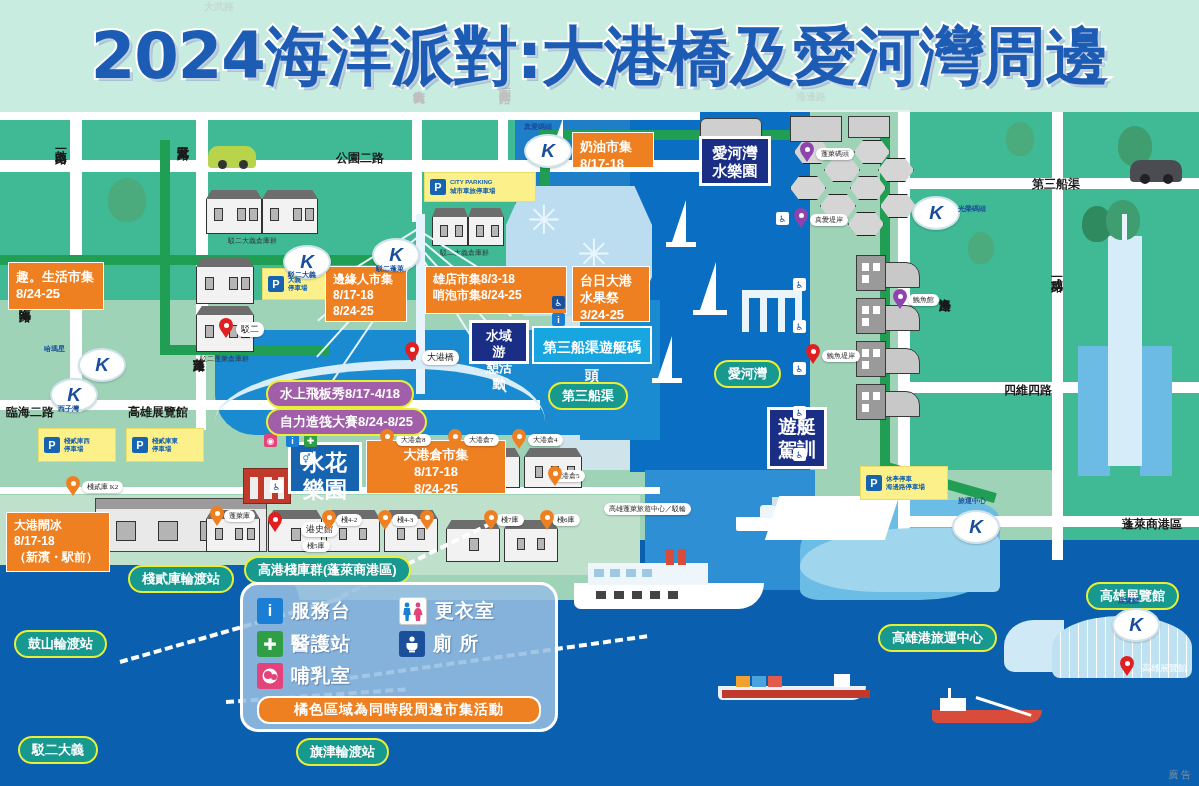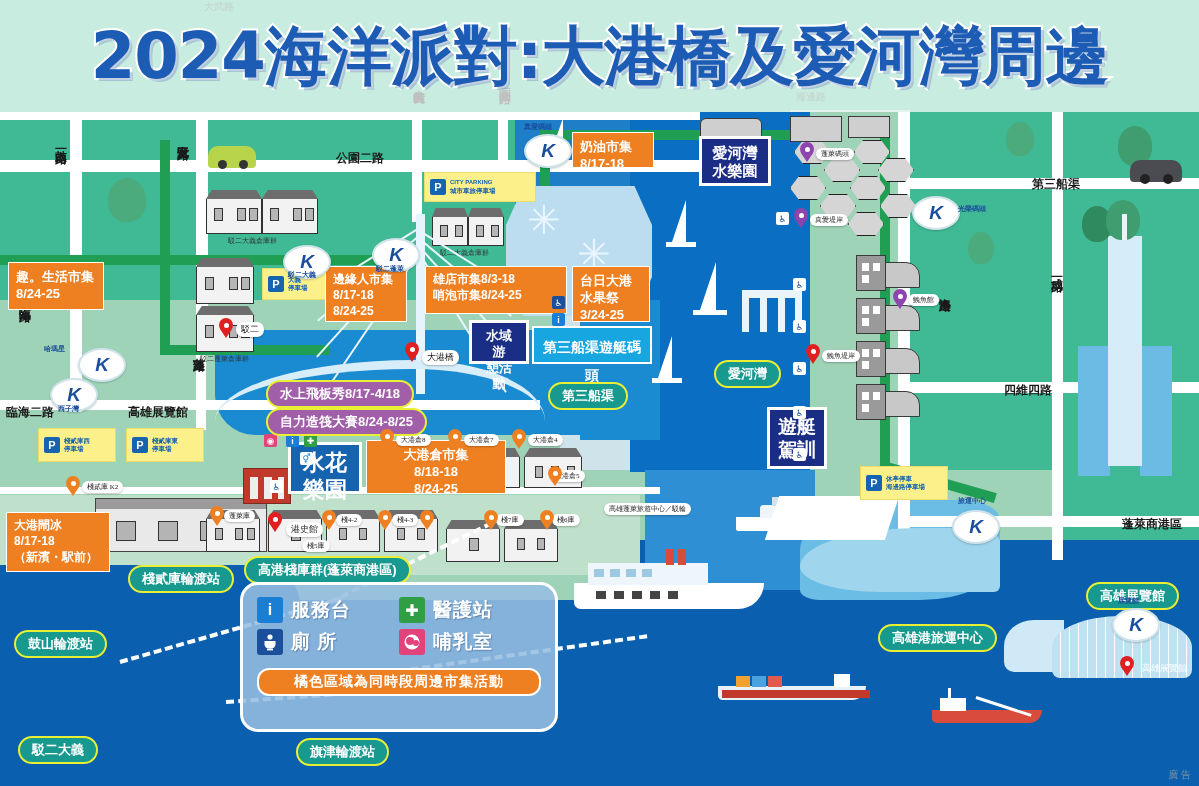--- a/index.html
+++ b/index.html
@@ -548,21 +548,21 @@
       <div class="tip"></div>
       <div class="dot"></div>
     </div>
   <div class="mini-white" style="left:422px;top:350px;font-size:9px;">大港橋</div>
 
   <div class="mk" style="left:268px;top:512px;">
       <div class="head"></div>
       <div class="tip"></div>
       <div class="dot"></div>
     </div>
-  <div class="mini-white" style="left:286px;top:522px;font-size:9px;">港史館</div>
+  <div class="mini-white" style="left:301px;top:522px;font-size:9px;">港史館</div>
 
   <div class="mk" style="left:806px;top:344px;">
       <div class="head"></div>
       <div class="tip"></div>
       <div class="dot"></div>
     </div>
   <div class="mini-white" style="left:822px;top:350px;">鮸魚堤岸</div>
 
   <div class="mk" style="left:1120px;top:656px;">
       <div class="head"></div>
@@ -691,21 +691,21 @@
 8/17-18</div>
   <div class="evt" style="left:325px;top:266px;width:82px;height:56px;white-space:pre-line;font-size:12px;">邊緣人市集
 8/17-18
 8/24-25</div>
   <div class="evt" style="left:425px;top:266px;width:142px;height:48px;white-space:pre-line;font-size:12px;">雄店市集8/3-18
 哨泡市集8/24-25</div>
   <div class="evt" style="left:572px;top:266px;width:78px;height:56px;white-space:pre-line;">台日大港
 水果祭
 3/24-25</div>
   <div class="evt" style="left:366px;top:440px;width:140px;height:54px;white-space:pre-line;text-align:center;font-size:13px;">大港倉市集
-8/18-18
+8/17-18
 8/24-25</div>
   <div class="evt" style="left:6px;top:512px;width:104px;height:60px;white-space:pre-line;font-size:12px;">大港閙冰
 8/17-18
 （新濱・駅前）</div>
 
   <div class="navy" style="left:699px;top:136px;width:72px;height:50px;white-space:pre-line;font-size:15px;">愛河灣
 水樂園</div>
   <div class="navy" style="left:767px;top:407px;width:60px;height:62px;white-space:pre-line;font-size:19px;">遊艇
 駕訓</div>
   <div class="navy" style="left:469px;top:320px;width:60px;height:44px;white-space:pre-line;font-size:13px;">水域游
@@ -729,20 +729,31 @@
 
   <div id="legend">
     <div class="lg-grid">
       <div class="lg-it">
         <div class="lg-ic" style="background:#1a7fd4;">
           <span>i</span>
         </div>
         <div class="lg-tx">服務台</div>
       </div>
       <div class="lg-it">
+        <div class="lg-ic" style="background:#ffffff;border:1px solid #ccc;">
+          <svg width="24" height="20" viewBox="0 0 24 20">
+            <circle cx="6" cy="4" r="2.4" fill="#1a7fd4"></circle>
+            <path d="M3.2 7h5.6l1 7H8l-.4 6h-3L4.2 14H2.2z" fill="#1a7fd4"></path>
+            <circle cx="17" cy="4" r="2.4" fill="#e2437b"></circle>
+            <path d="M17 7c2 0 3.3 1.3 3.8 4l.6 3h-1.8l-.6 6h-4l-.6-6h-1.8l.6-3C13.7 8.3 15 7 17 7z" fill="#e2437b"></path>
+          </svg>
+        </div>
+        <div class="lg-tx">更衣室</div>
+      </div>
+      <div class="lg-it">
         <div class="lg-ic" style="background:#2f9e44;">
           <span>✚</span>
         </div>
         <div class="lg-tx">醫護站</div>
       </div>
       <div class="lg-it">
         <div class="lg-ic" style="background:#1b4f9c;">
           <svg width="20" height="20" viewBox="0 0 20 20">
             <circle cx="10" cy="5" r="2.6" fill="#fff"></circle>
             <path d="M4.5 9h11v3.2c0 2.6-2.2 4.4-5.5 4.4S4.5 14.8 4.5 12.2z" fill="#fff"></path>

